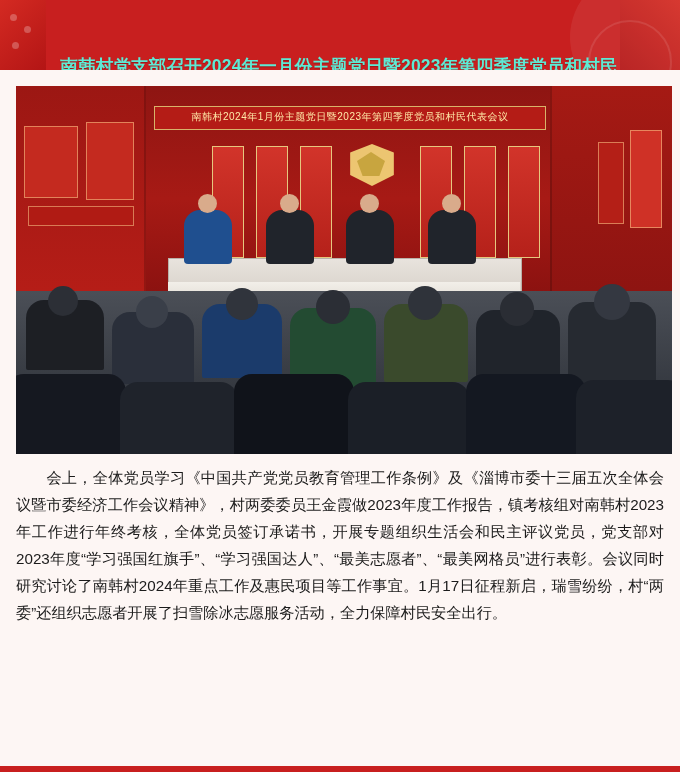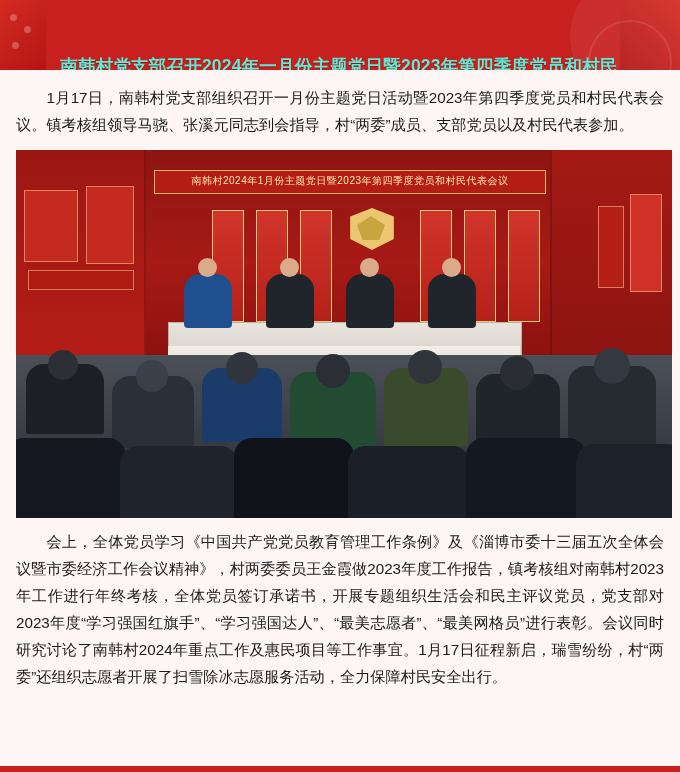--- a/index.html
+++ b/index.html
@@ -232,21 +232,20 @@
     <div class="banner-deco-left">
       <div class="banner-dot" style="left:2px; top:4px;"></div>
       <div class="banner-dot" style="left:16px; top:16px;"></div>
       <div class="banner-dot" style="left:4px; top:32px;"></div>
     </div>
     <div class="banner-title">南韩村党支部召开2024年一月份主题党日暨2023年第四季度党员和村民代表会议</div>
   </div>
 
   <div class="content">
 
-    <p class="para">1月17日，南韩村党支部组织召开一月份主题党日活动暨2023年第四季度党员和村民代表会议。镇考核组领导马骁、张溪元同志到会指导，村“两委”成员、支部党员以及村民代表参加。</p>
 
     <div class="photo">
       <div class="ph-wall"></div>
       <div class="ph-wall-left"></div>
       <div class="ph-wall-right"></div>
 
       <div class="ph-plaque" style="left:8px; top:40px; width:52px; height:70px;"></div>
       <div class="ph-plaque" style="left:70px; top:36px; width:46px; height:76px;"></div>
       <div class="ph-plaque" style="left:12px; top:120px; width:104px; height:18px; background:#b01b14;"></div>
 

